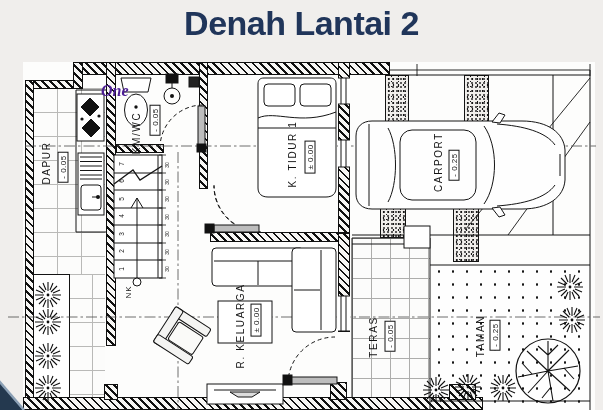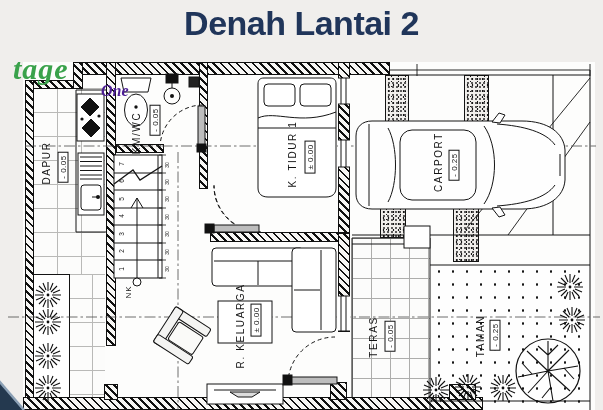--- a/index.html
+++ b/index.html
@@ -266,21 +266,20 @@
   <span class="tdim" style="left:167px;top:165px;">30</span>
   <span class="tdim" style="left:167px;top:182px;">30</span>
   <span class="tdim" style="left:167px;top:199px;">30</span>
   <span class="tdim" style="left:167px;top:217px;">30</span>
   <span class="tdim" style="left:167px;top:234px;">30</span>
   <span class="tdim" style="left:167px;top:252px;">30</span>
   <span class="tdim" style="left:167px;top:269px;">30</span>
 
   <span class="nk" style="left:128px;top:292px;">NK</span>
 
-  <div class="wm-green">tage</div>
   <div class="wm-blue">One</div>
 
   <svg class="abs" style="left:0;top:378px;" width="40" height="32" viewBox="0 0 40 32">
     <path d="M0,5 L23,32 L0,32 Z" fill="#24394f"></path>
     <path d="M-1,3 L24,32" stroke="#8ba0b5" stroke-width="2.4" fill="none"></path>
   </svg>
 
   <div class="title">Denah Lantai 2</div>
 </div>
 

